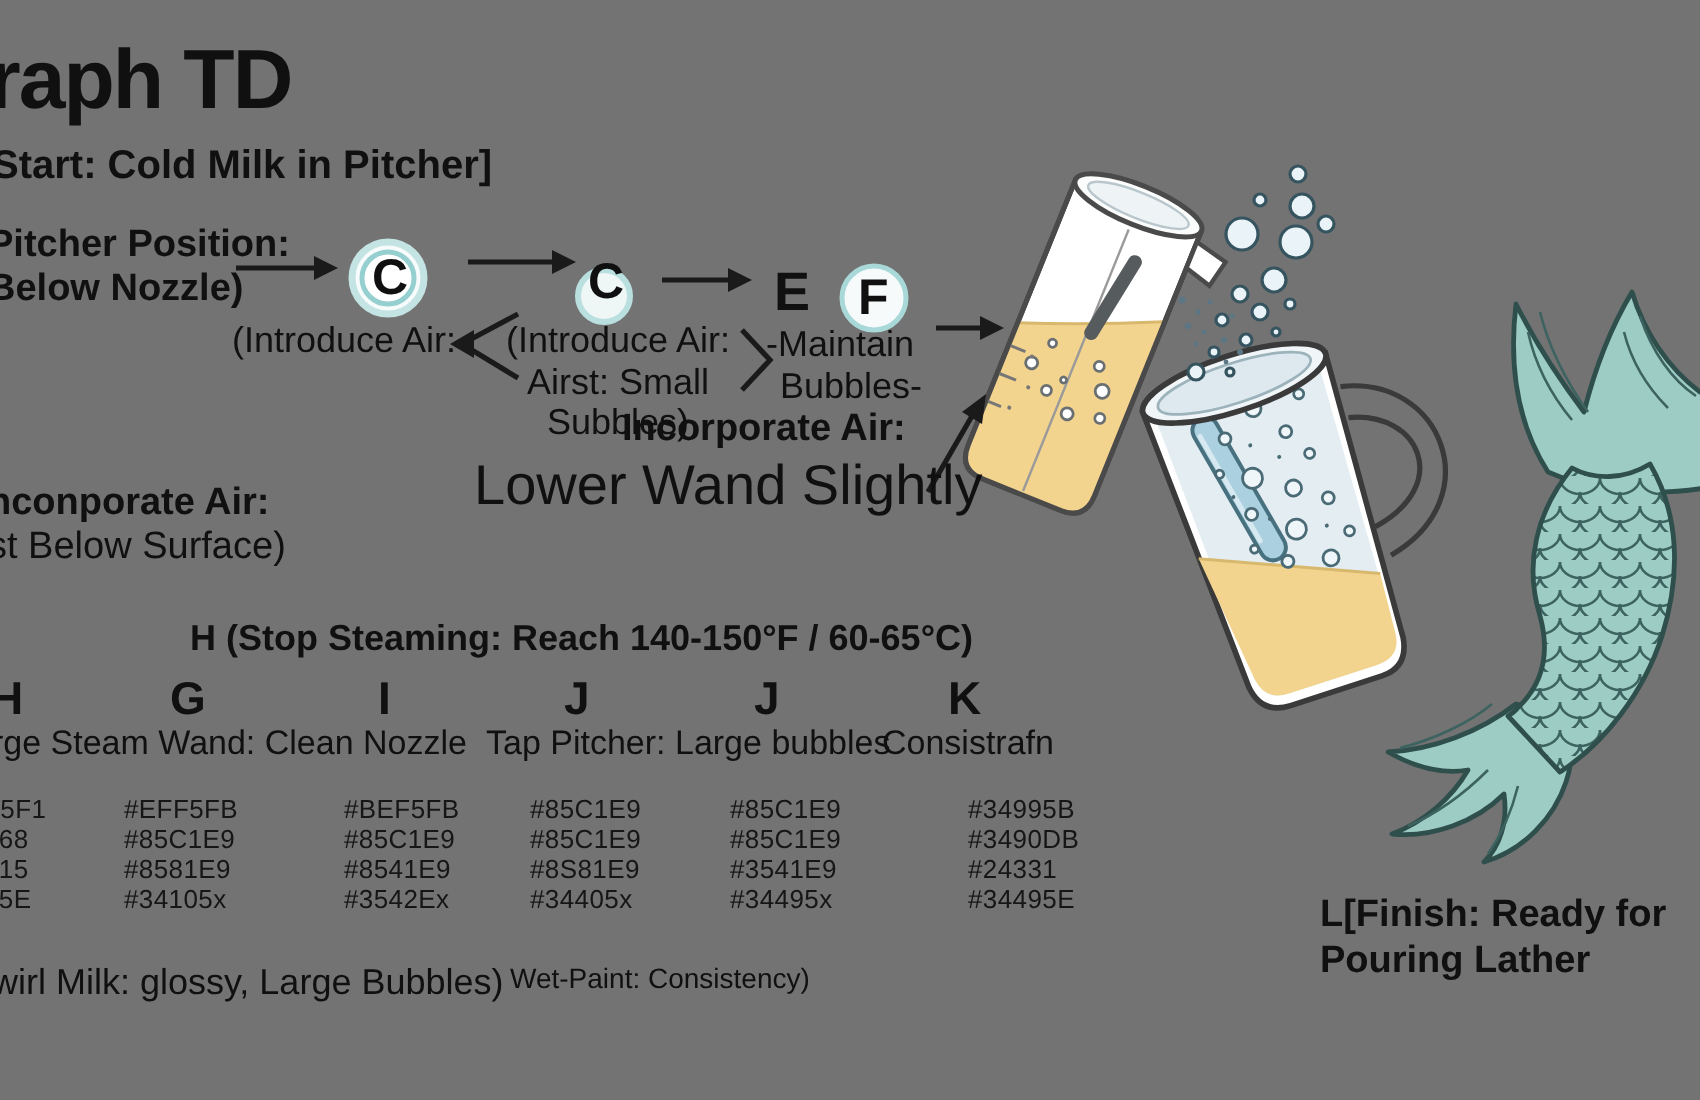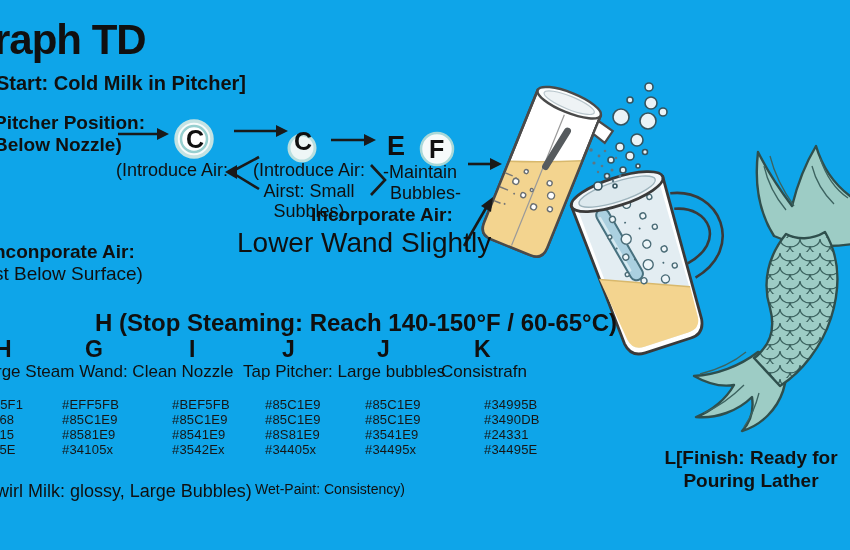--- a/index.html
+++ b/index.html
@@ -1,38 +1,38 @@
 <!DOCTYPE html>
 <html><head>
 <meta charset="utf-8">
 <style>
   html,body{margin:0;padding:0;background:#fff;}
-  .canvas{position:relative;width:850px;height:550px;background:#0ea5e9;overflow:hidden;
+  .canvas{position:relative;width:850px;height:550px;background:#737373;overflow:hidden;
           font-family:"Liberation Sans", sans-serif;color:#101010;}
   .t{position:absolute;white-space:pre;}
   .title{left:-6px;top:16px;font-size:42px;font-weight:700;letter-spacing:-1px;}
   .start{left:-4px;top:72px;font-size:20px;font-weight:700;}
   .ppos{left:-6px;top:112px;font-size:19px;font-weight:600;line-height:22px;}
   .nodeletter{font-weight:800;}
   .introL{left:116px;top:160px;font-size:18px;font-weight:400;}
   .introC{left:244px;top:160px;width:130px;text-align:center;font-size:18px;font-weight:400;line-height:20.5px;}
   .maint1{left:383px;top:162px;font-size:18px;font-weight:500;}
   .maint2{left:390px;top:183px;font-size:18px;font-weight:500;}
   .incmid1{left:311px;top:204px;font-size:19px;font-weight:700;}
   .incmid2{left:237px;top:227px;font-size:28px;font-weight:500;}
   .incleft1{left:-6px;top:241px;font-size:19px;font-weight:700;}
   .incleft2{left:-6px;top:263px;font-size:19px;font-weight:400;}
-  .stop{left:95px;top:309px;font-size:24px;font-weight:700;}
+  .stop{left:95px;top:309px;font-size:18px;font-weight:700;}
   .rowletter{top:336px;font-size:23px;font-weight:800;}
   .rowlabel{top:362px;font-size:17px;font-weight:500;}
   .hexcol{position:absolute;top:397px;font-size:13px;font-weight:500;line-height:15px;letter-spacing:0.2px;color:#161616;}
   .hexcol span{display:block;}
   .swirl{left:-4px;top:481px;font-size:18px;font-weight:500;}
   .wetpaint{left:255px;top:481px;font-size:14px;font-weight:500;}
-  .finish{left:660px;top:446px;width:182px;text-align:center;font-size:19px;font-weight:700;line-height:23px;}
+  .finish{left:660px;top:446px;width:182px;text-align:left;font-size:19px;font-weight:700;line-height:23px;}
   svg.illus{position:absolute;left:0;top:0;}
 </style>
 </head>
 <body>
 
 <div class="canvas">
 
   <svg class="illus" width="850" height="550" viewBox="0 0 850 550">
     <defs>
       <pattern id="scales" width="20" height="14" patternUnits="userSpaceOnUse">

